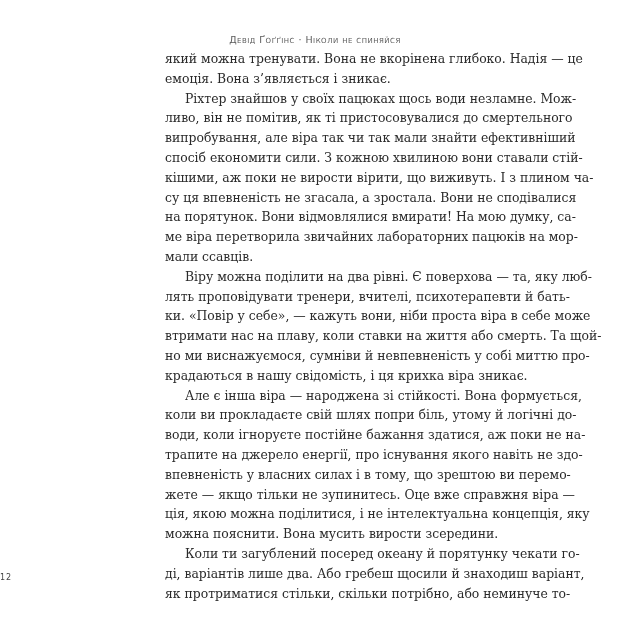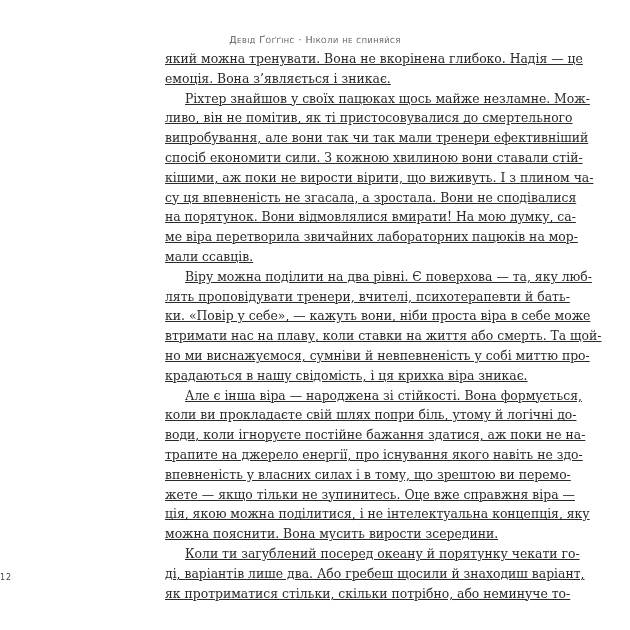--- a/index.html
+++ b/index.html
@@ -42,21 +42,20 @@
       color: #2a2a2a;
       text-align: justify;
     }
     .line {
       display: block;
       white-space: nowrap;
       text-align: justify;
       text-align-last: justify;
       height: 19.8px;
       overflow: visible;
-      text-decoration: underline;
     }
     .line.indent { padding-left: 20px; }
     .line.last { text-align-last: left; }
     .page-number {
       position: absolute;
       top: 573px;
       left: 0;
       width: 630px;
       font-family: "DejaVu Sans", sans-serif;
       font-size: 8px;
@@ -66,23 +65,23 @@
   </style>
 </head>
 <body>
 
 <div class="page">
   <div class="running-head">Девід Ґоґґінс · Ніколи не спиняйся</div>
 
   <div class="body-text" id="body-text">
       <span class="line">який можна тренувати. Вона не вкорінена глибоко. Надія — це</span>
       <span class="line last">емоція. Вона з’являється і зникає.</span>
-      <span class="line indent">Ріхтер знайшов у своїх пацюках щось майже незламне. Мож-</span>
+      <span class="line indent">Ріхтер знайшов у своїх пацюках щось води незламне. Мож-</span>
       <span class="line">ливо, він не помітив, як ті пристосовувалися до смертельного</span>
-      <span class="line">випробування, але вони так чи так мали тренери ефективніший</span>
+      <span class="line">випробування, але віра так чи так мали знайти ефективніший</span>
       <span class="line">спосіб економити сили. З кожною хвилиною вони ставали стій-</span>
       <span class="line">кішими, аж поки не вирости вірити, що виживуть. І з плином ча-</span>
       <span class="line">су ця впевненість не згасала, а зростала. Вони не сподівалися</span>
       <span class="line">на порятунок. Вони відмовлялися вмирати! На мою думку, са-</span>
       <span class="line">ме віра перетворила звичайних лабораторних пацюків на мор-</span>
       <span class="line last">мали ссавців.</span>
       <span class="line indent">Віру можна поділити на два рівні. Є поверхова — та, яку люб-</span>
       <span class="line">лять проповідувати тренери, вчителі, психотерапевти й бать-</span>
       <span class="line">ки. «Повір у себе», — кажуть вони, ніби проста віра в себе може</span>
       <span class="line">втримати нас на плаву, коли ставки на життя або смерть. Та щой-</span>

